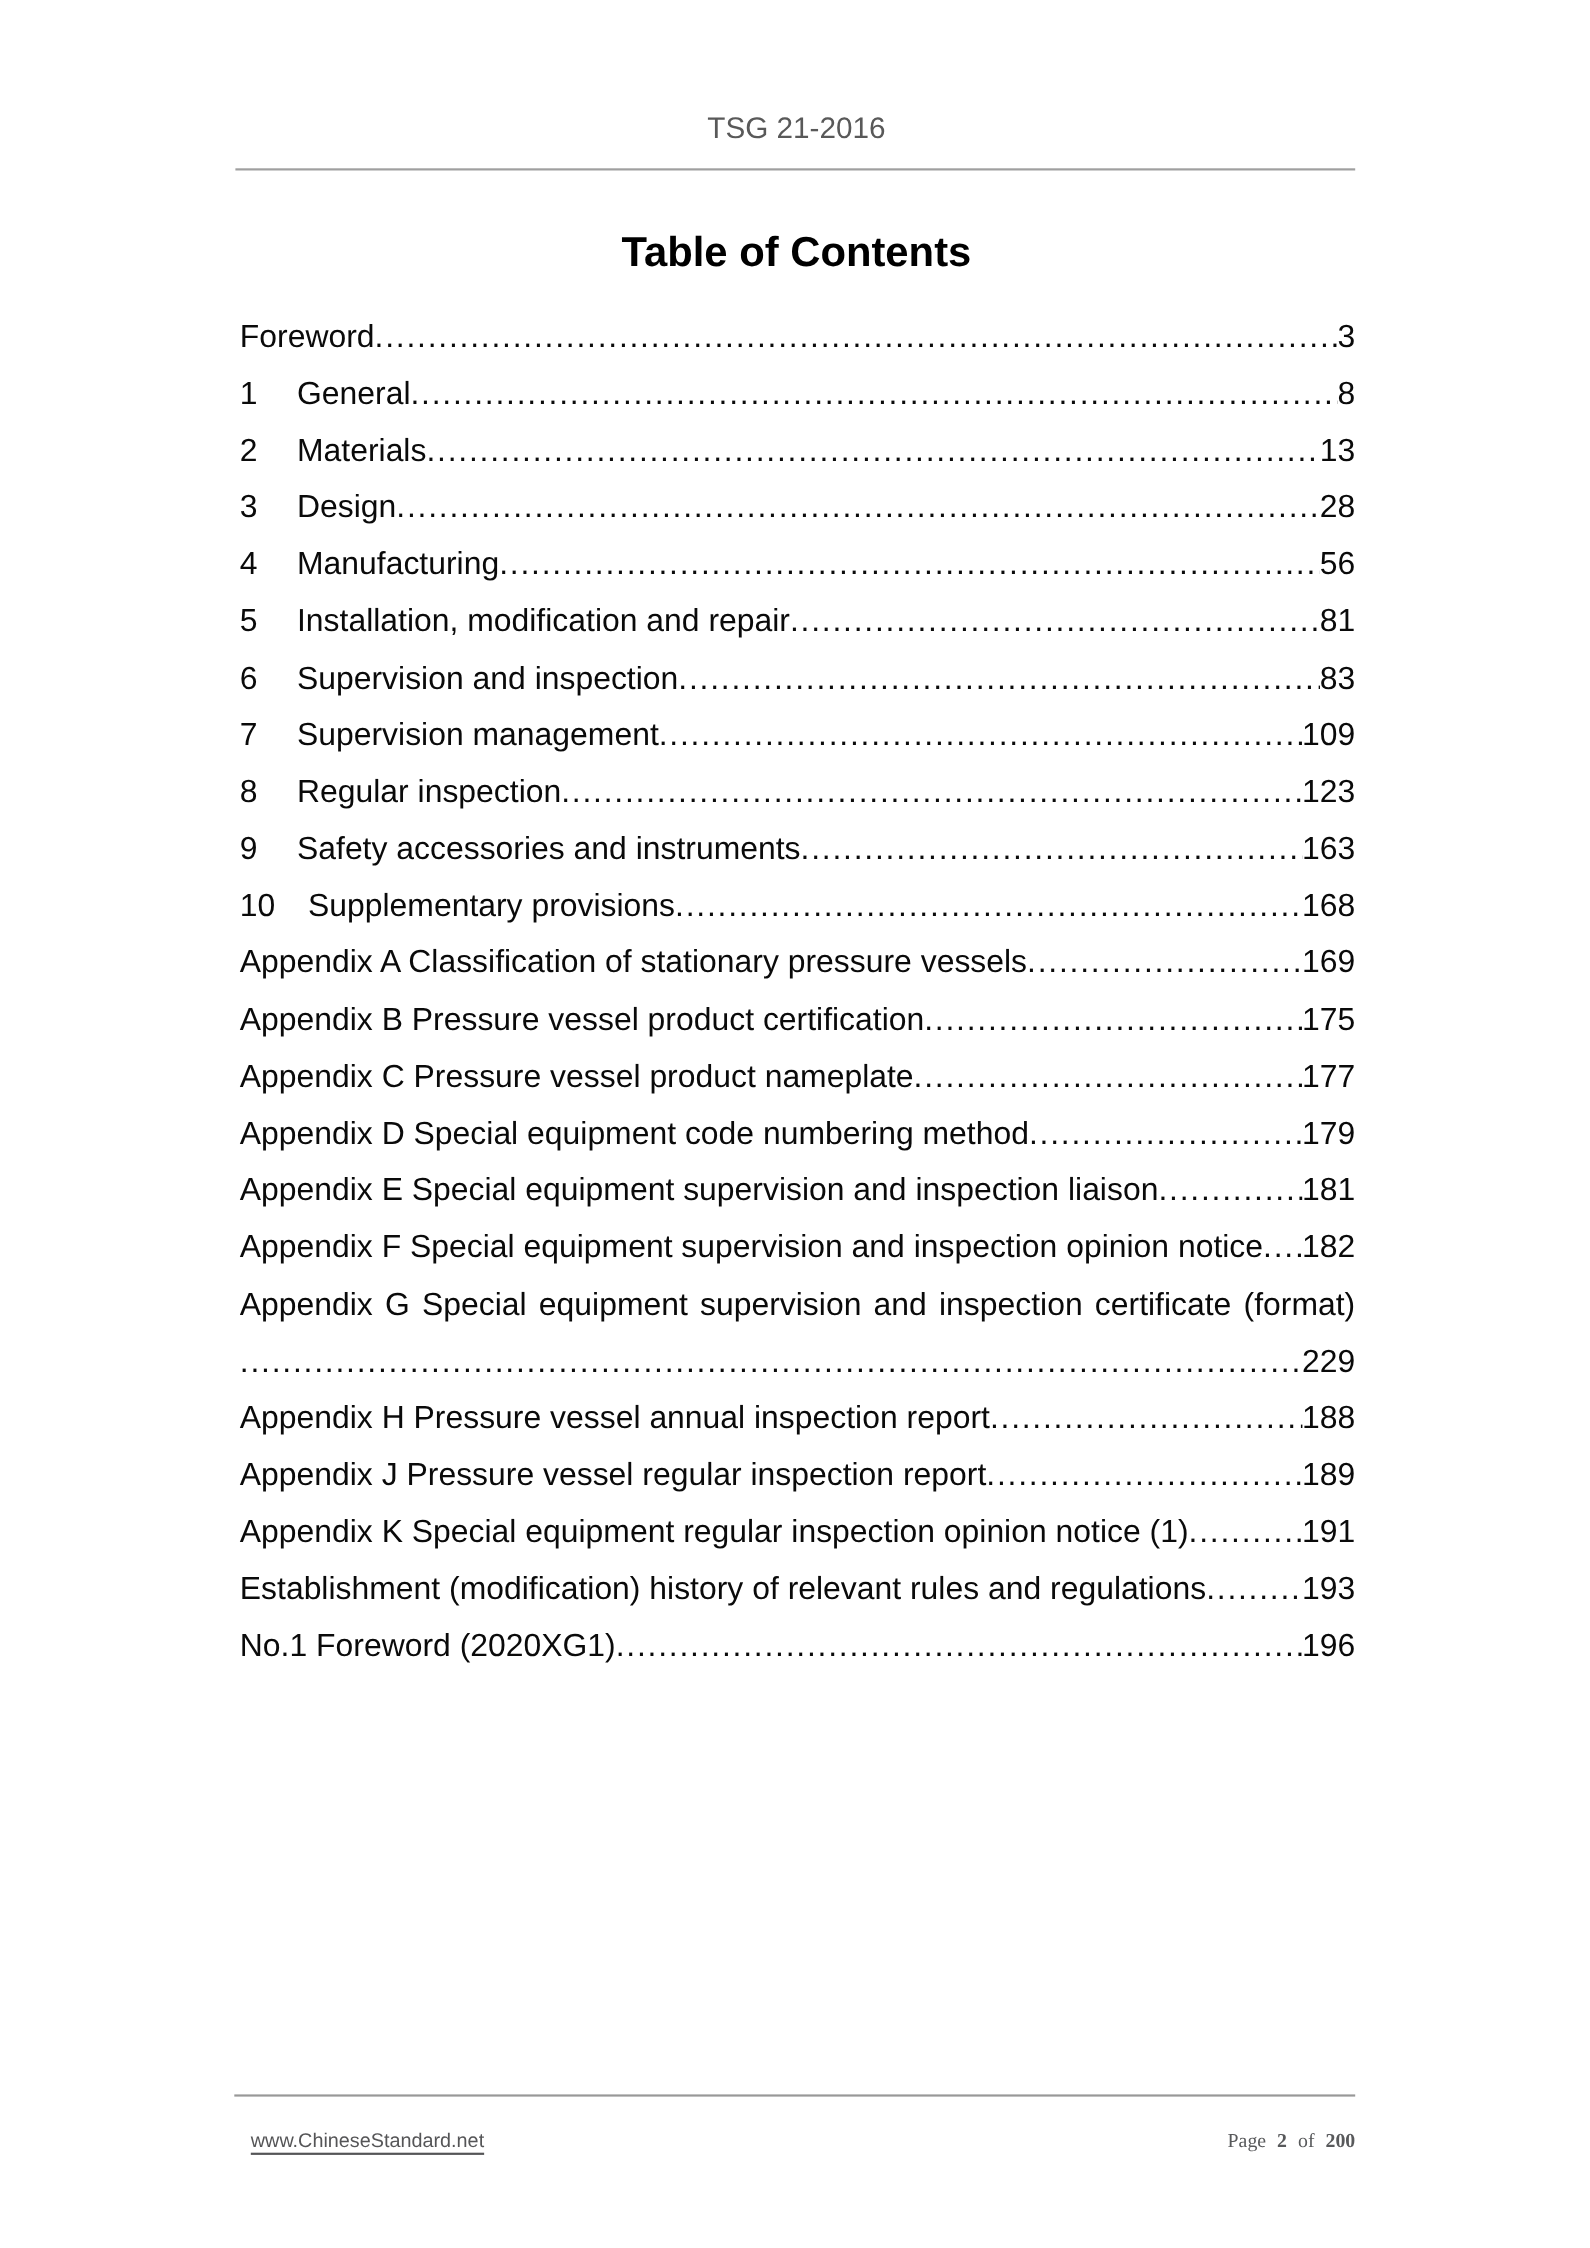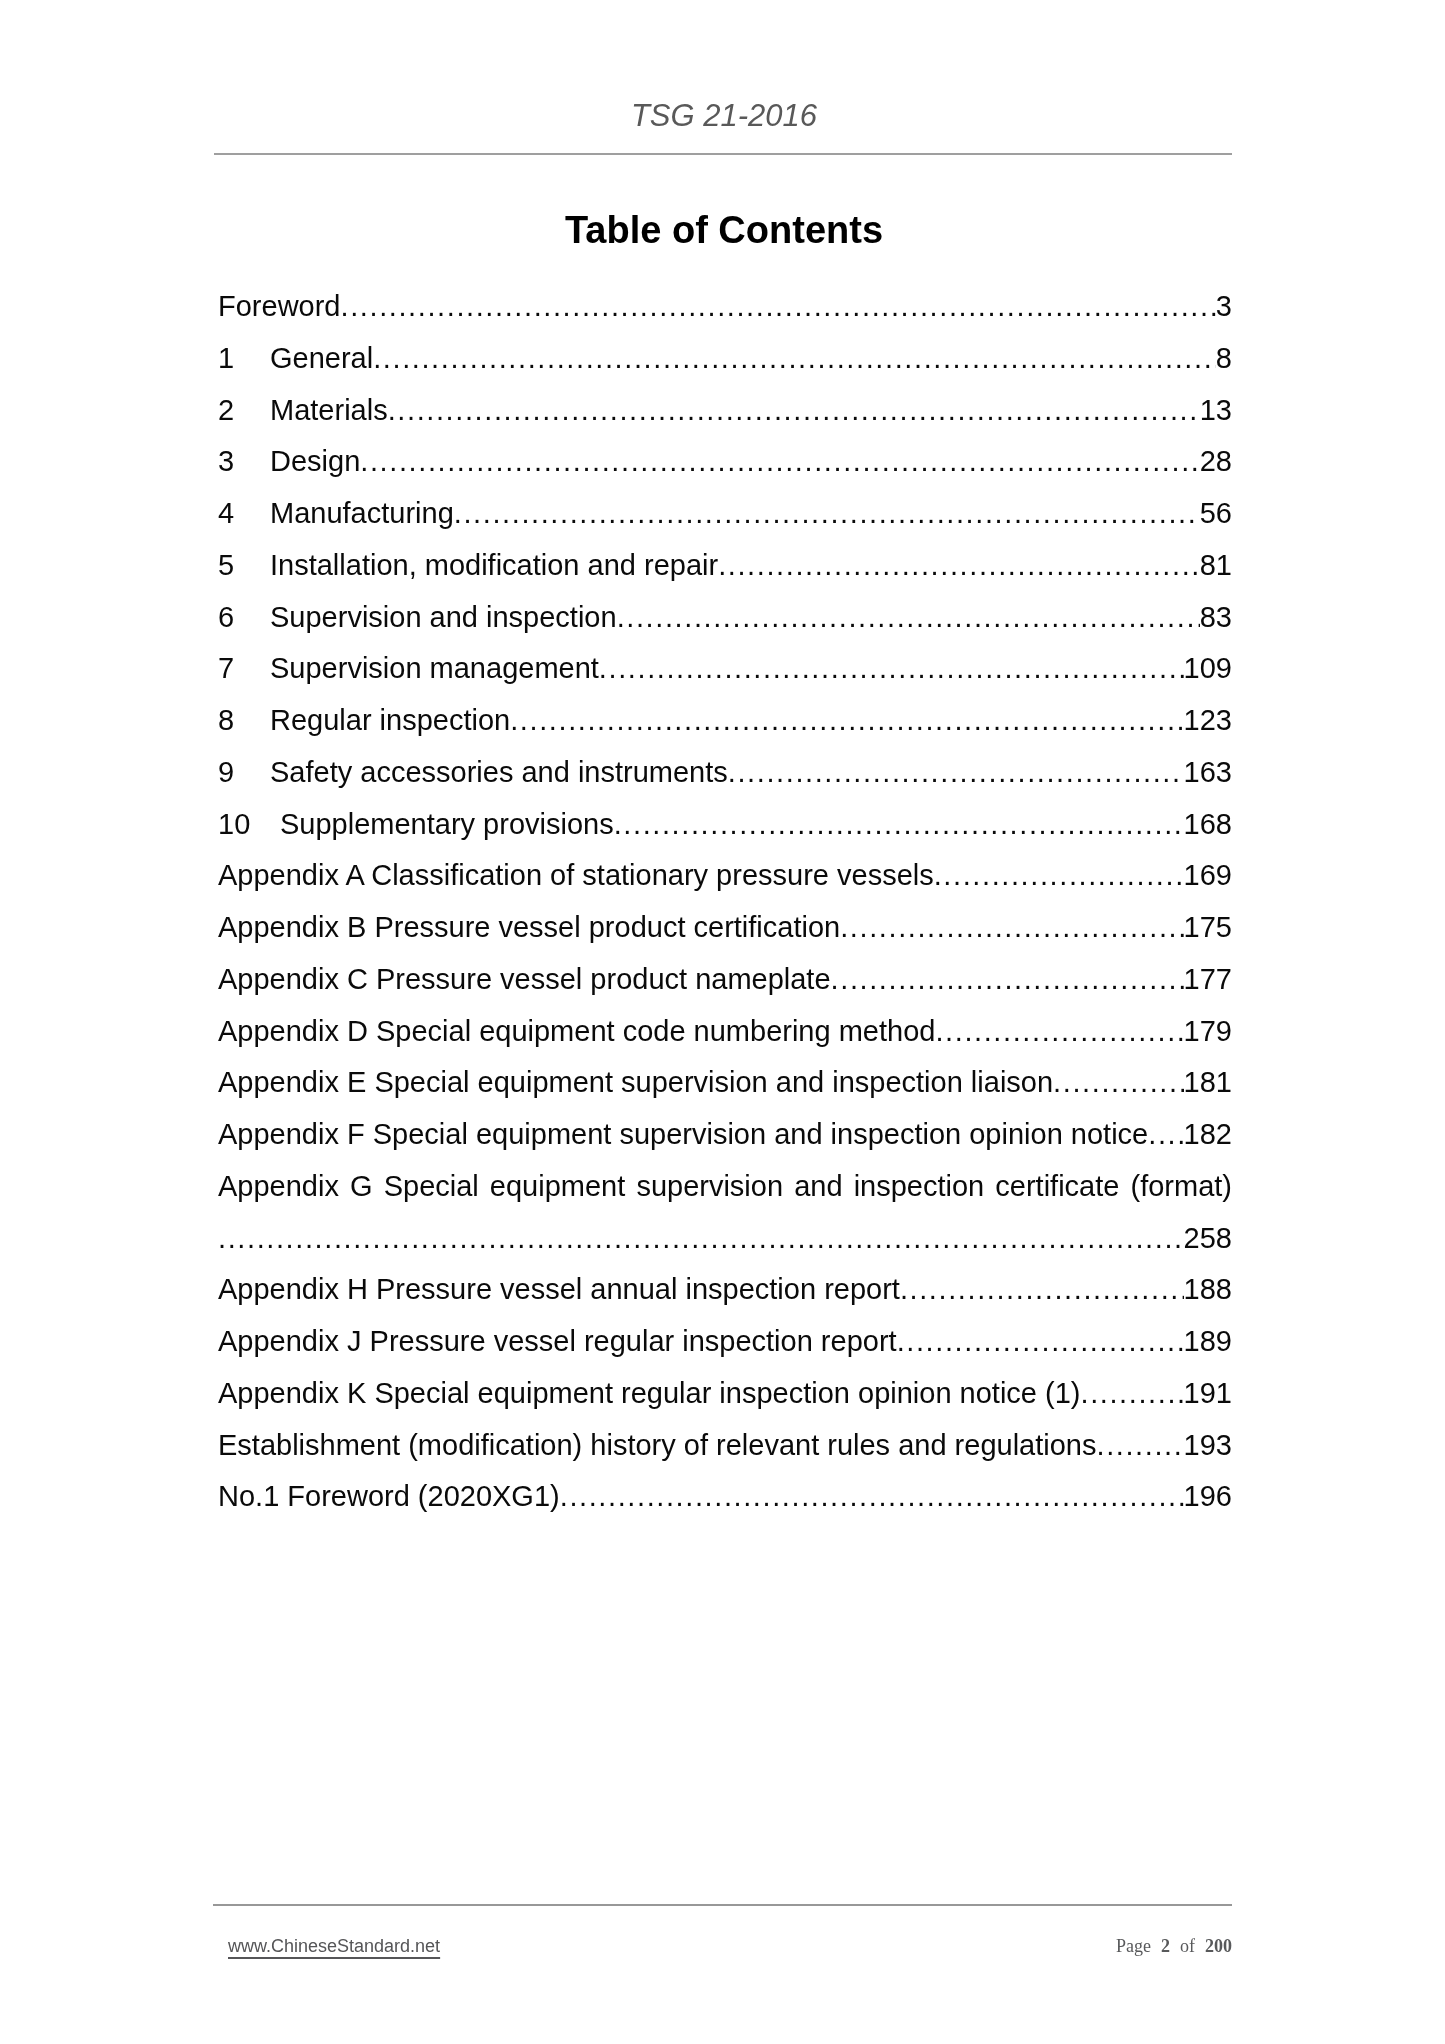--- a/index.html
+++ b/index.html
@@ -12,23 +12,22 @@
     color: #0a0a0a;
     overflow: hidden;
   }
 
   
   .doc-number {
     position: absolute;
     top: 96px; left: 216px; width: 1016px;
     height: 40px; line-height: 40px;
     text-align: center;
-    font-size: 31px;
+    font-size: 27px;
     color: #595959;
-    font-style: italic;
   }
   .header-rule {
     position: absolute;
     top: 153px; left: 214px; width: 1018px;
     border-top: 2px solid #9f9f9f;
   }
 
   
   .doc-title {
     position: absolute;
@@ -237,21 +236,21 @@
 
     <span class="label">Appendix F Special equipment supervision and inspection opinion notice</span>
     <span class="dots" aria-hidden="true"></span>
     <span class="pagenum">182</span>
   </div>
 <div class="toc-entry toc-justify">Appendix G Special equipment supervision and inspection certificate (format)</div>
   <div class="toc-entry">
 
     <span class="label"></span>
     <span class="dots" aria-hidden="true"></span>
-    <span class="pagenum">258</span>
+    <span class="pagenum">229</span>
   </div>
 
   <div class="toc-entry">
 
     <span class="label">Appendix H Pressure vessel annual inspection report</span>
     <span class="dots" aria-hidden="true"></span>
     <span class="pagenum">188</span>
   </div>
 
   <div class="toc-entry">

